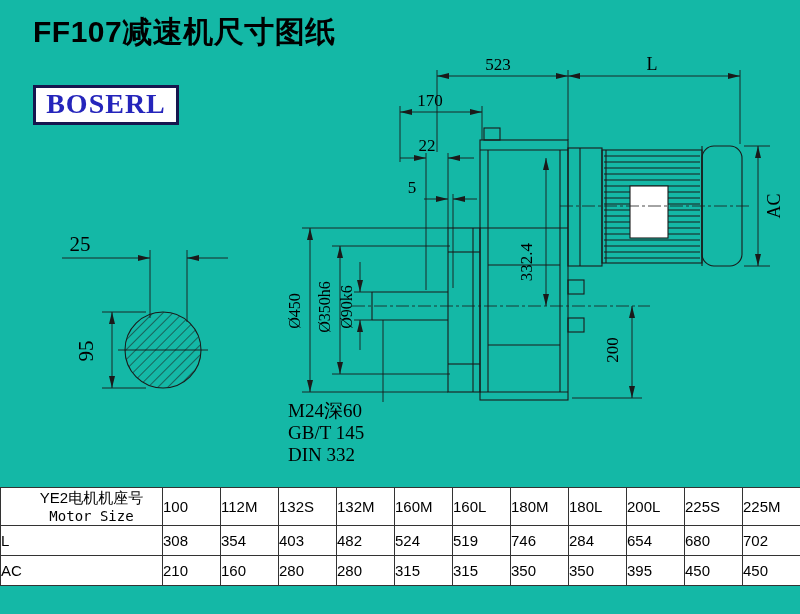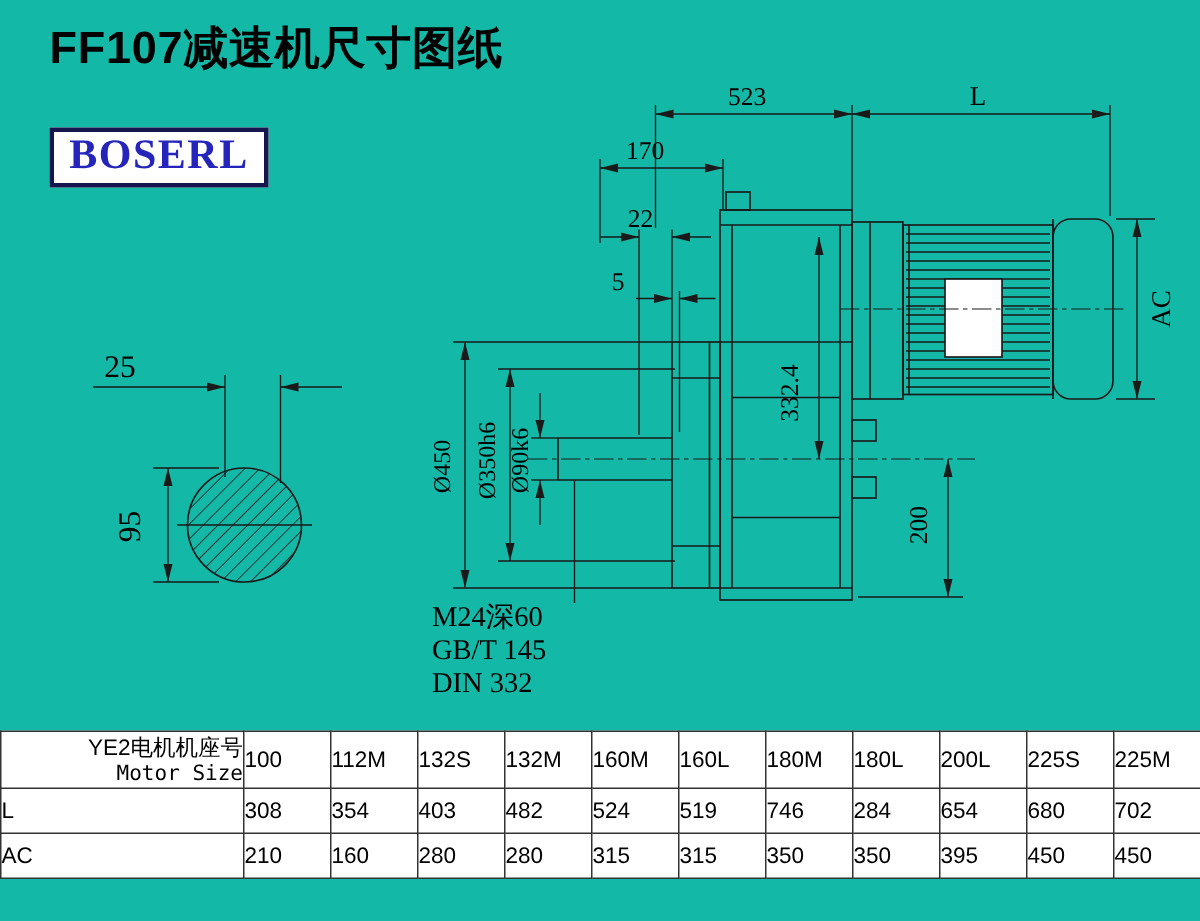--- a/index.html
+++ b/index.html
@@ -12,21 +12,21 @@
   .drawing .thin{stroke-width:.9;}
   .drawing marker path{fill:#1a1a1a;stroke:none;}
   .drawing .fillwhite{fill:#fff;}
   .drawing .hatched{fill:url(#hatch);}
   .drawing .cl{stroke-dasharray:13 3 3 3;stroke-width:.8;}
   .drawing text{font-family:"Liberation Serif",serif;fill:#000;stroke:none;}
   .t16{font-size:16px}.t17{font-size:17px}.t18{font-size:18px}.t19{font-size:19px}.t21{font-size:21px}
   .size-table{position:absolute;left:0;top:487px;width:800px;border-collapse:collapse;table-layout:fixed;background:#fff;}
   .size-table th,.size-table td{border:1px solid #333;text-align:left;font-size:15px;font-weight:normal;color:#000;padding:0;height:29px;}
   .size-table tr.hdr th{height:37px;}
-  .size-table .first{text-align:right;padding-left:20px;}
+  .size-table .first{text-align:center;padding-left:20px;}
   .mono{font-family:"DejaVu Sans Mono",monospace;font-size:14px;}
 </style>
 </head>
 <body>
 
 <div class="page">
 
   <h1 class="title">FF107减速机尺寸图纸</h1>
 
   <div class="logo">

